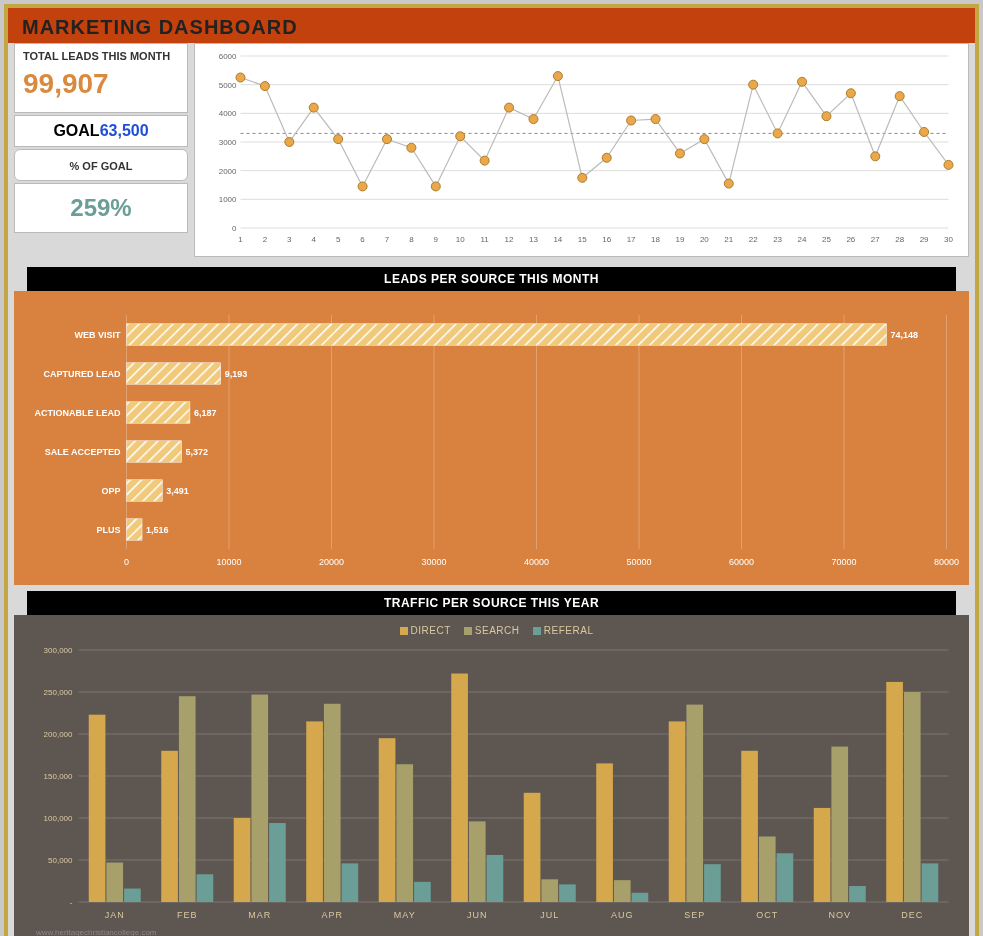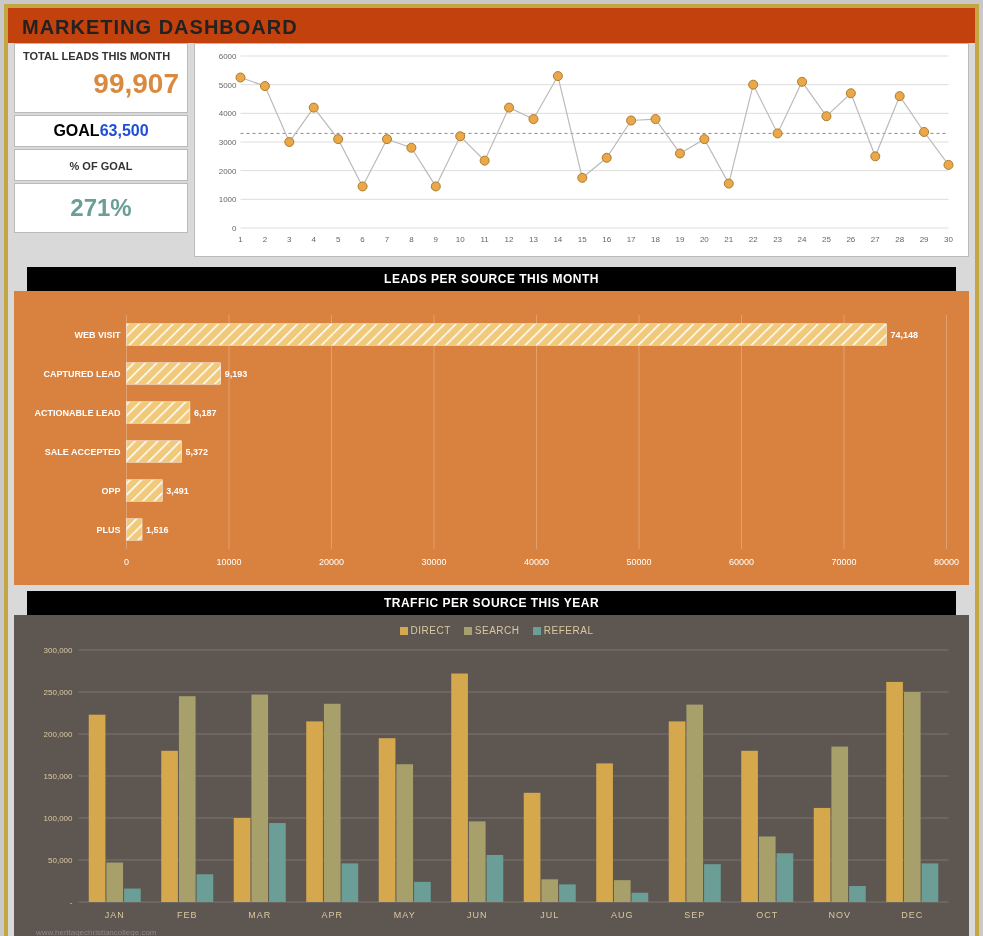--- a/index.html
+++ b/index.html
@@ -31,31 +31,31 @@
     width: 174px;
     display: flex;
     flex-direction: column;
     gap: 2px;
   }
   .kpi-box {
     background: #fff;
     border: 1px solid #bbb;
     padding: 6px 8px;
   }
-  .kpi-box.center { text-align: center; }
+  .kpi-box.center { text-align: center; border-radius: 6px; }
   .kpi-label-sm {
     font-size: 11px;
     font-weight: bold;
     color: #333;
   }
   .kpi-big {
     font-size: 28px;
     font-weight: bold;
     color: #d98a3e;
-    text-align: right;
+    text-align: left;
     padding: 6px 0;
   }
   .kpi-goal-row {
     display: flex;
     justify-content: center;
     font-size: 16px;
     font-weight: bold;
   }
   .kpi-goal-val { color: #1d4ed8; }
   .kpi-pct {
@@ -134,21 +134,21 @@
       <div class="kpi-box">
         <div class="kpi-goal-row">
           <span>GOAL</span>
           <span class="kpi-goal-val">63,500</span>
         </div>
       </div>
       <div class="kpi-box center">
         <span class="kpi-label-sm">% OF GOAL</span>
       </div>
       <div class="kpi-box">
-        <div class="kpi-pct">271%</div>
+        <div class="kpi-pct">259%</div>
       </div>
     </div>
 
     <div class="line-chart-box">
       <svg class="line-chart" id="line-chart" viewBox="0 0 750 196">
           <line x1="34" x2="742" y1="178" y2="178" stroke="#ddd" stroke-width="1"></line>
           <text x="30" y="181" text-anchor="end" font-size="8" fill="#666">0</text>
           <line x1="34" x2="742" y1="149.33333333333334" y2="149.33333333333334" stroke="#ddd" stroke-width="1"></line>
           <text x="30" y="152.33333333333334" text-anchor="end" font-size="8" fill="#666">1000</text>
           <line x1="34" x2="742" y1="120.66666666666667" y2="120.66666666666667" stroke="#ddd" stroke-width="1"></line>

